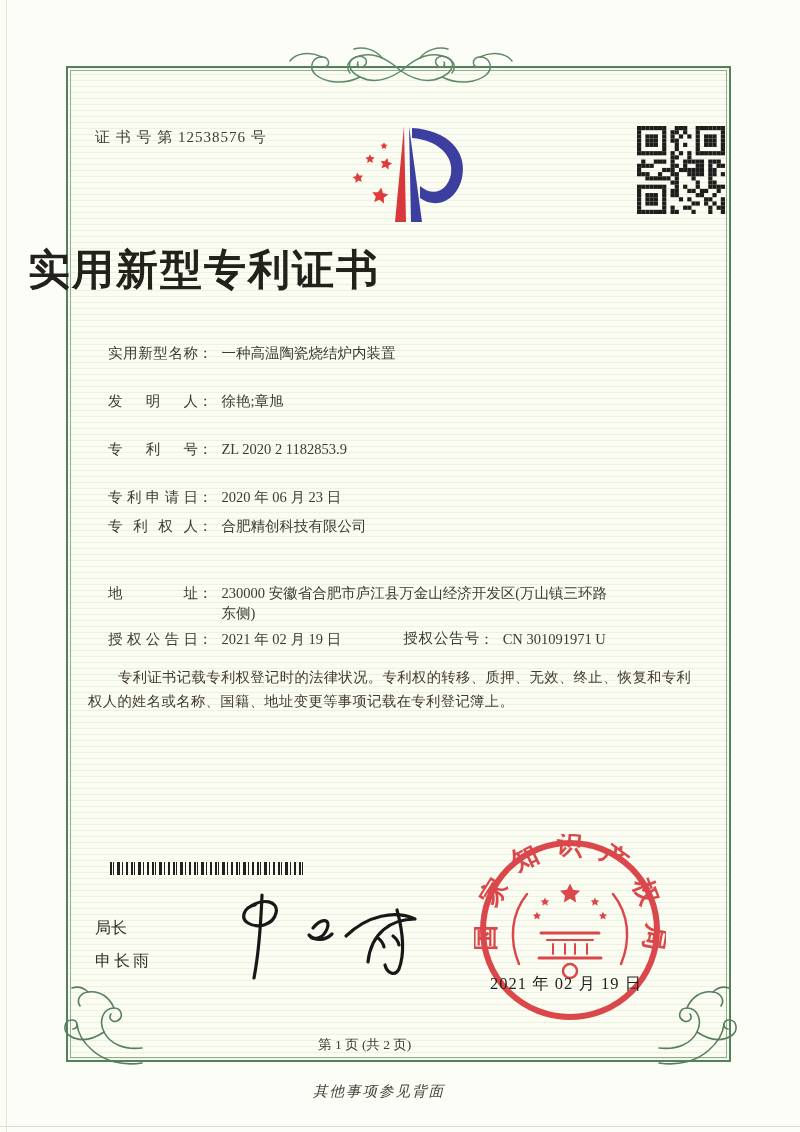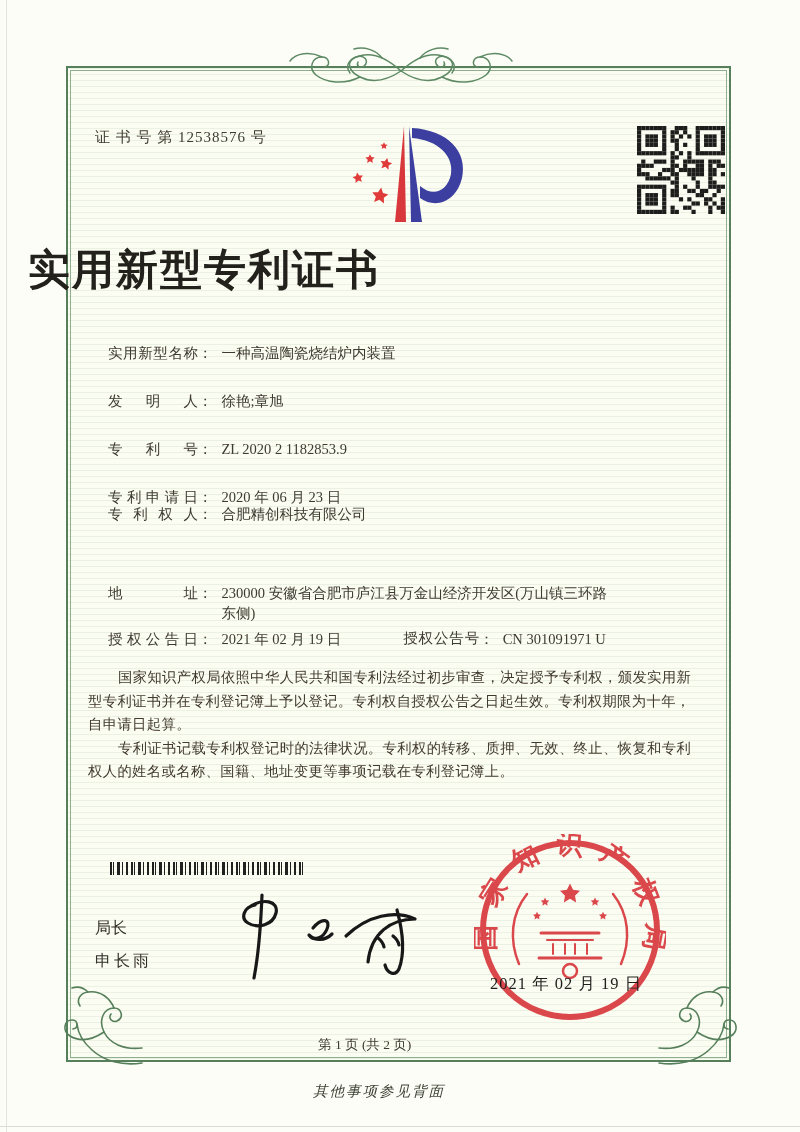--- a/index.html
+++ b/index.html
@@ -374,32 +374,31 @@
 </div>
 <div class="abs field-row" style="top:391px">
   <span class="flabel">发明人</span><span class="fcolon">：</span><span class="fvalue">徐艳;章旭</span>
 </div>
 <div class="abs field-row" style="top:439px">
   <span class="flabel">专利号</span><span class="fcolon">：</span><span class="fvalue">ZL 2020 2 1182853.9</span>
 </div>
 <div class="abs field-row" style="top:487px">
   <span class="flabel">专利申请日</span><span class="fcolon">：</span><span class="fvalue">2020 年 06 月 23 日</span>
 </div>
-<div class="abs field-row" style="top:504px">
+<div class="abs field-row" style="top:516px">
   <span class="flabel">专利权人</span><span class="fcolon">：</span><span class="fvalue">合肥精创科技有限公司</span>
 </div>
 <div class="abs field-row" style="top:583px">
   <span class="flabel">地址</span><span class="fcolon">：</span><span class="fvalue" style="max-width:392px">230000 安徽省合肥市庐江县万金山经济开发区(万山镇三环路东侧)</span>
 </div>
 <div class="abs field-row" style="top:629px">
   <span class="flabel">授权公告日</span><span class="fcolon">：</span><span class="fvalue">2021 年 02 月 19 日</span><span class="flabel2">授权公告号</span><span class="fcolon">：</span><span class="fvalue">CN 301091971 U</span>
 </div>
 
 <div class="abs paragraphs">
-  <p>国家知识产权局依照中华人民共和国专利法经过初步审查，决定授予专利权，颁发实用新型专利证书并在专利登记簿上予以登记。专利权自授权公告之日起生效。专利权期限为十年，自申请日起算。</p>
   <p>专利证书记载专利权登记时的法律状况。专利权的转移、质押、无效、终止、恢复和专利权人的姓名或名称、国籍、地址变更等事项记载在专利登记簿上。</p>
 </div>
 
 <div class="abs barcode"></div>
 
 <div class="abs sig-role">局长</div>
 <div class="abs sig-name">申长雨</div>
 <svg class="abs sig-script" viewBox="0 0 215 104">
   <g stroke="#181818" fill="none" stroke-width="3.2" stroke-linecap="round" stroke-linejoin="round">
     <path d="M30 20 C 45 9 61 13 58 25 C 55 37 40 41 30 35 C 22 30 26 19 37 17"></path>

